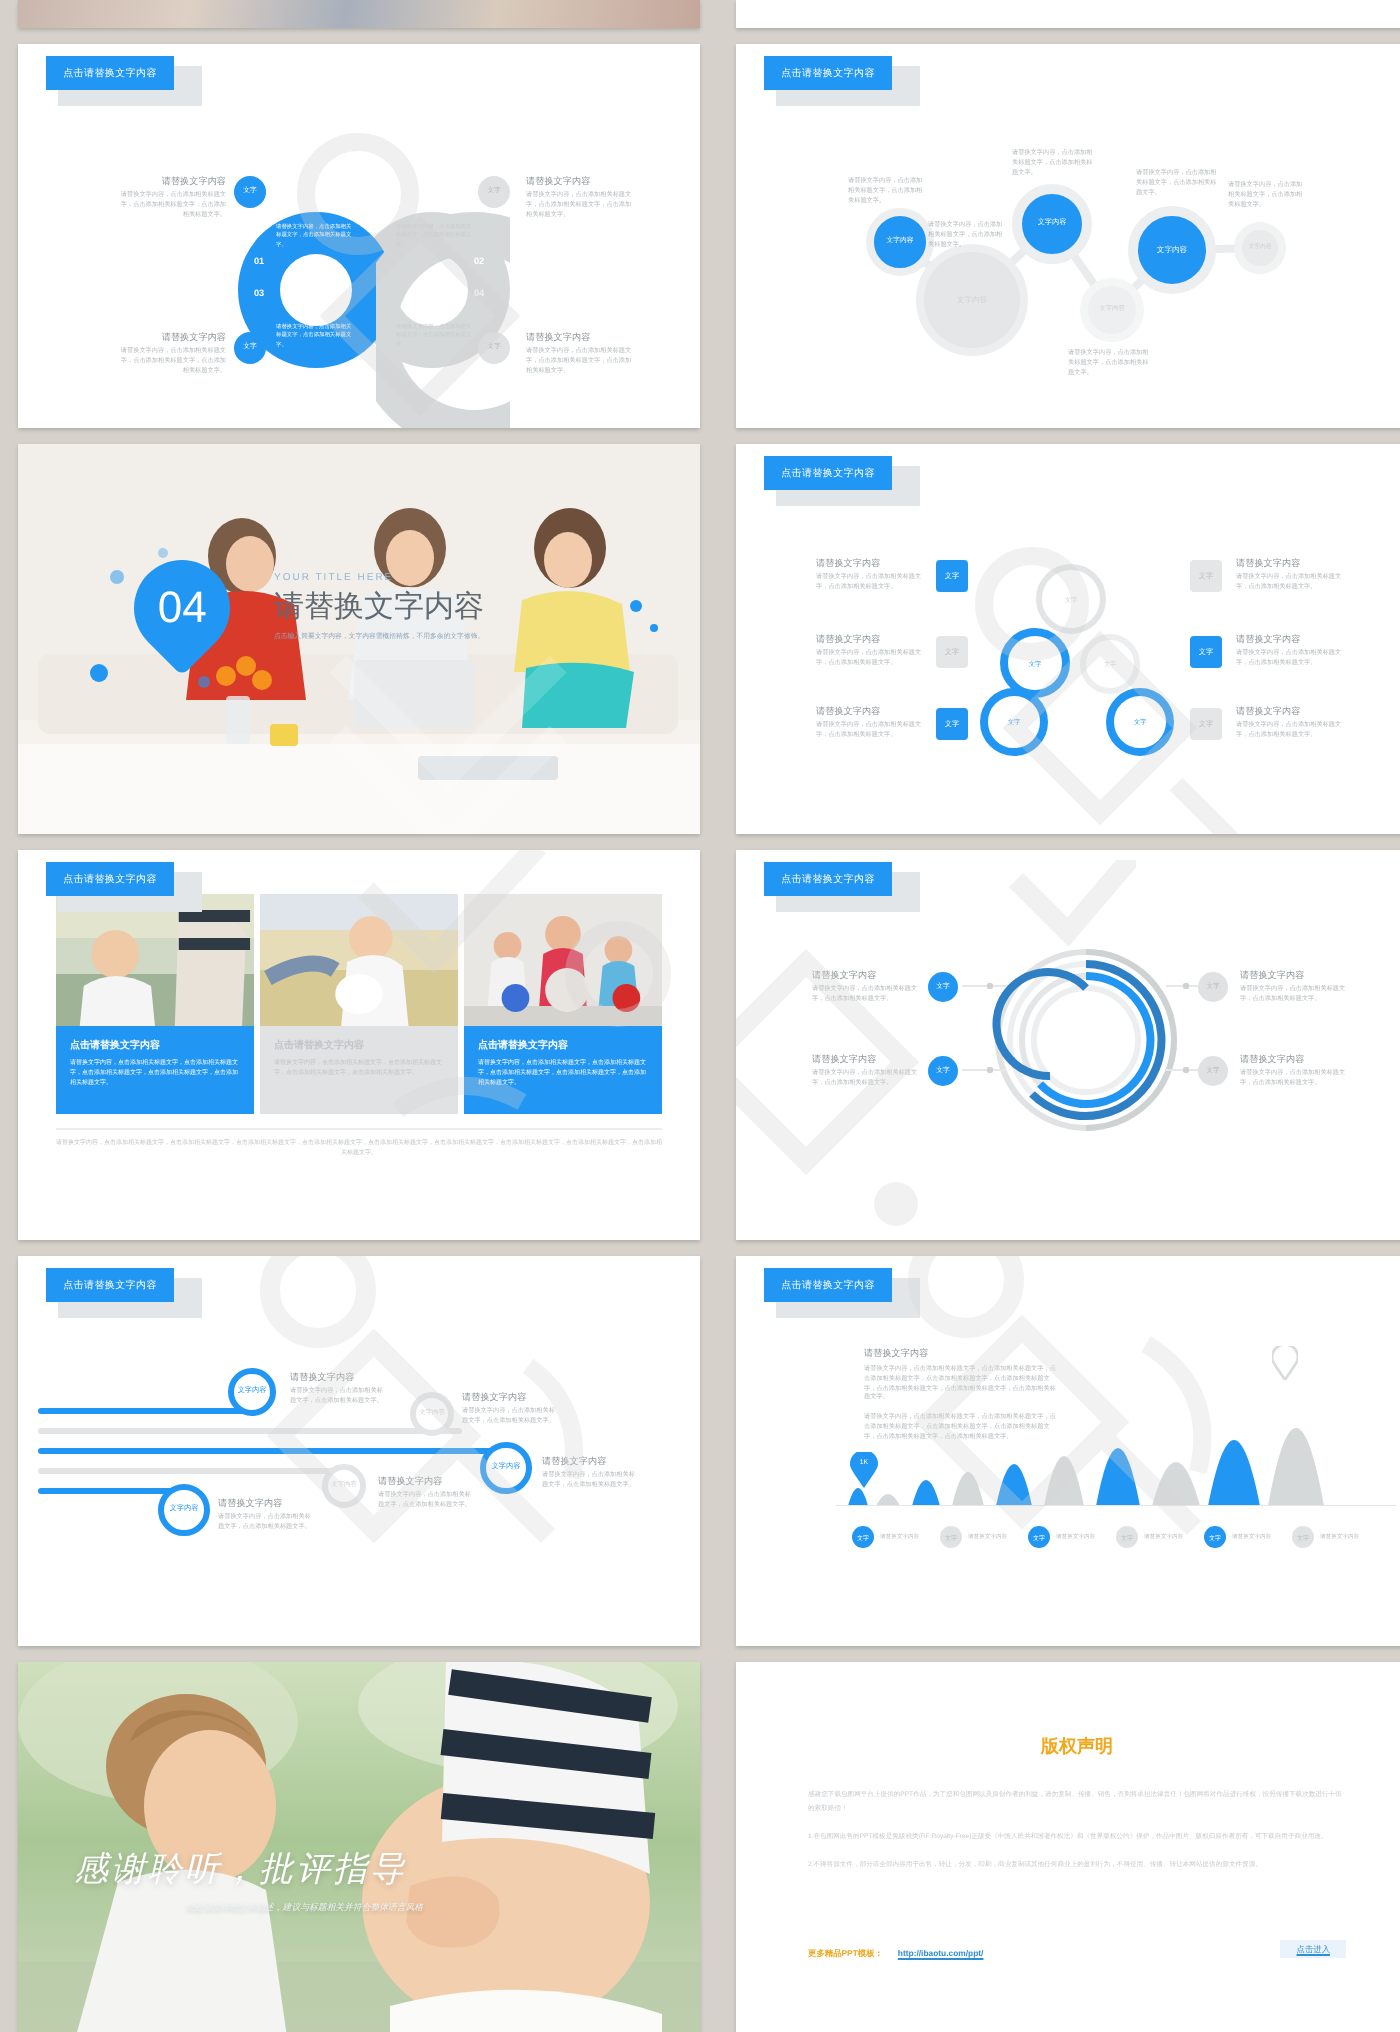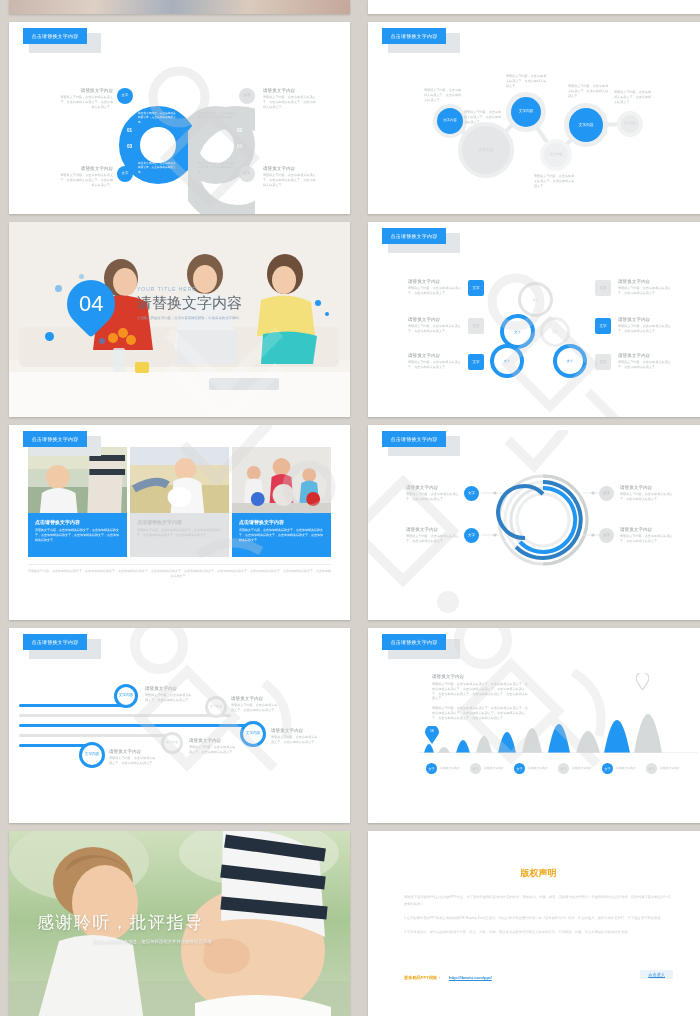--- a/index.html
+++ b/index.html
@@ -672,21 +672,21 @@
       <ellipse cx="244" cy="120" rx="72" ry="64" fill="#f2cfae"></ellipse>
       <path d="M214 0 q60 -6 96 24 l6 82 q-50 -24 -104 -16 z" fill="#f5f5f5"></path>
       <path d="M216 10 l100 14" stroke="#24303d" stroke-width="13"></path>
       <path d="M212 40 l104 12" stroke="#24303d" stroke-width="13"></path>
       <path d="M212 72 l106 10" stroke="#24303d" stroke-width="13"></path>
       <path d="M186 172 q70 -18 136 4 l0 22 h-136 z" fill="#fbfbfa"></path>
 
       <path d="M196 112 q30 -12 44 6 q4 18 -14 24 q-26 4 -32 -12 z" fill="#eec29e"></path>
     </svg>
 
-    <div style="position:absolute;left:28px;top:80px;z-index:10;">
+    <div style="position:absolute;left:28px;top:92px;z-index:10;font-style:italic;">
       <div style="font-size:17px;color:#ffffff;letter-spacing:1.5px;text-shadow:0 1px 3px rgba(0,0,0,.2);">感谢聆听，批评指导</div>
       <div style="font-size:4.4px;color:#eef3f6;margin-top:5px;margin-left:56px;text-shadow:0 1px 2px rgba(0,0,0,.2);">此处添加详细文本描述，建议与标题相关并符合整体语言风格</div>
     </div>
   </div>
 
   <div class="slide">
     <div class="cp-title">版权声明</div>
     <div class="cp-body">
       <p>感谢您下载包图网平台上提供的PPT作品，为了您和包图网以及原创作者的利益，请勿复制、传播、销售，否则将承担法律责任！包图网将对作品进行维权，按照传播下载次数进行十倍的索取赔偿！</p>
       <p>1.在包图网出售的PPT模板是免版税类(RF:Royalty-Free)正版受《中国人民共和国著作权法》和《世界版权公约》保护，作品中图片、版权归原作者所有，可下载自用于商业用途。</p>

